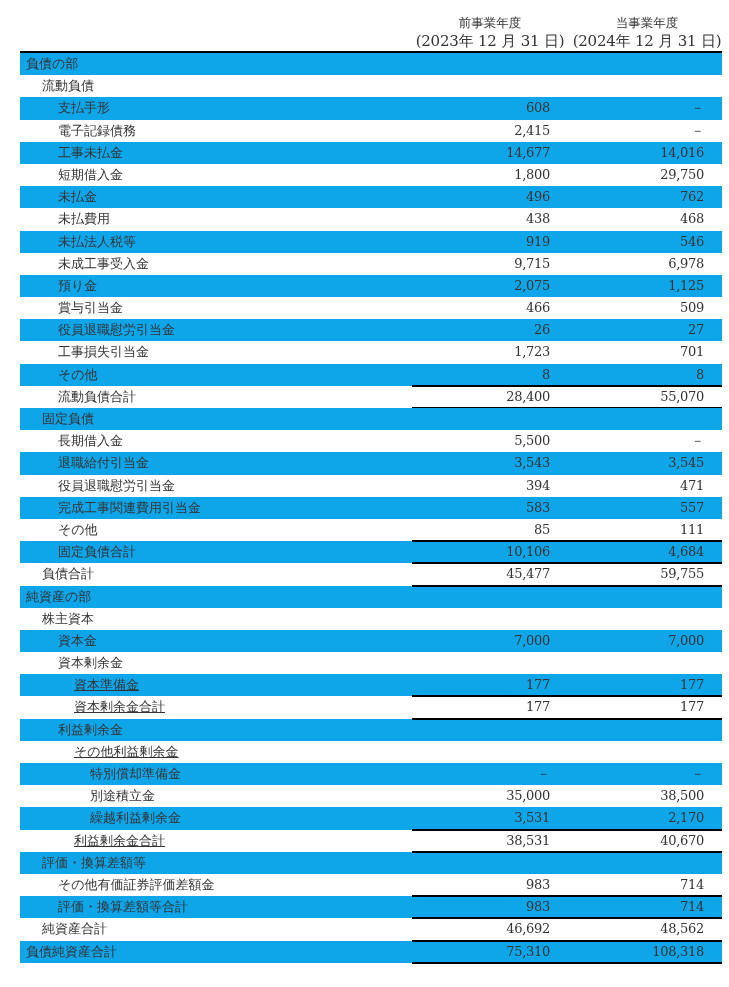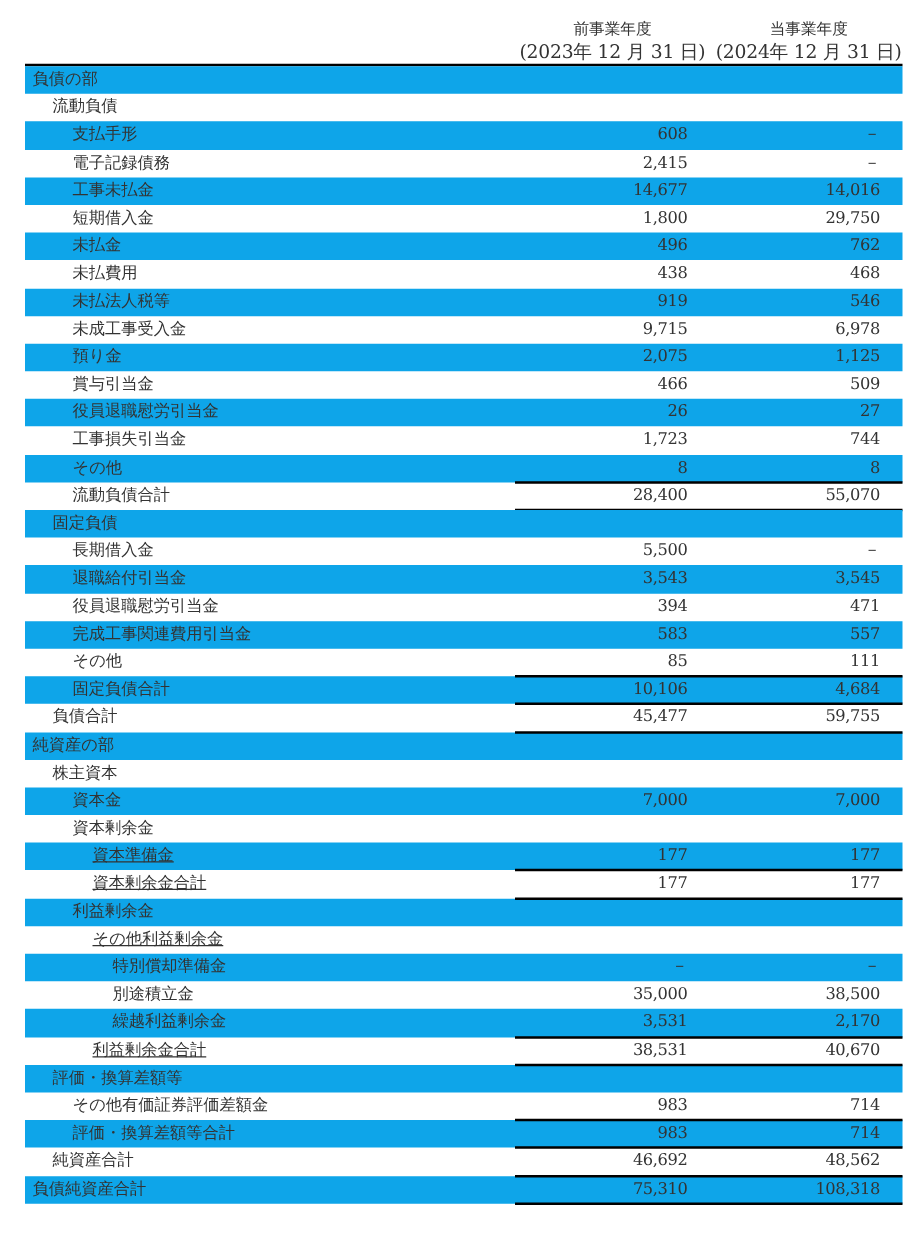--- a/index.html
+++ b/index.html
@@ -171,21 +171,21 @@
         <span class="val curr">509</span>
       </div>
     <div class="row l2 shade">
         <span class="label">役員退職慰労引当金</span>
         <span class="val prev">26</span>
         <span class="val curr">27</span>
       </div>
     <div class="row l2">
         <span class="label">工事損失引当金</span>
         <span class="val prev">1,723</span>
-        <span class="val curr">744</span>
+        <span class="val curr">701</span>
       </div>
     <div class="row l2 shade">
         <span class="label">その他</span>
         <span class="val prev">8</span>
         <span class="val curr">8</span>
       </div>
     <div class="row l2 bt bb">
         <span class="topline"></span>
         <span class="label">流動負債合計</span>
         <span class="val prev">28,400</span>

